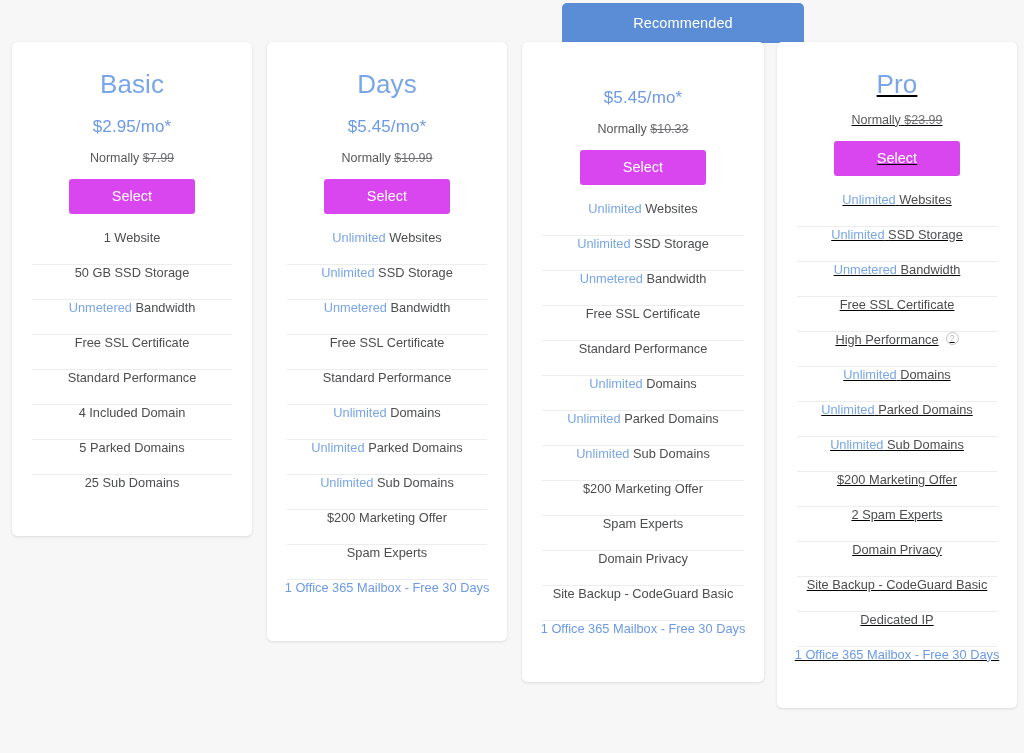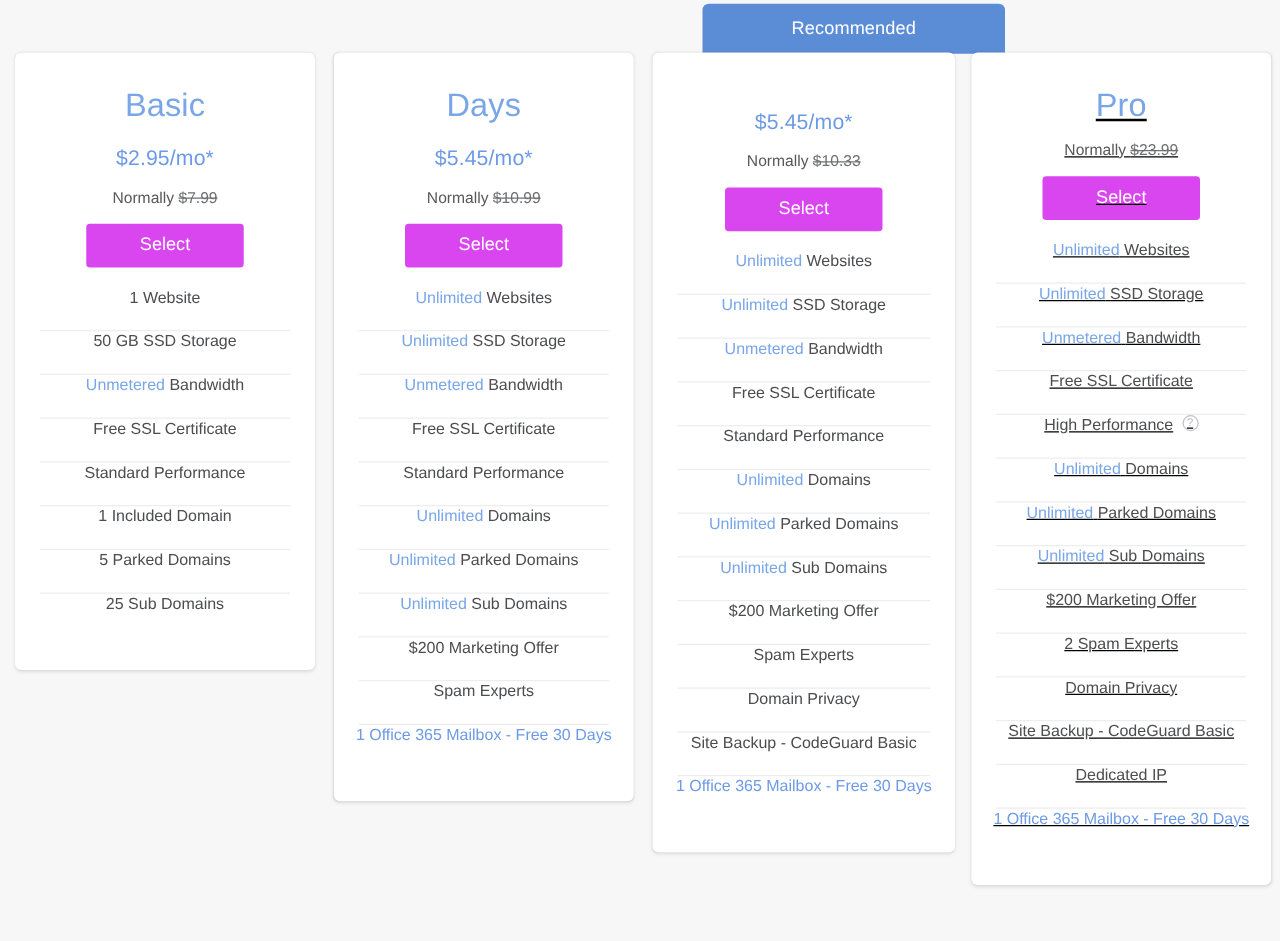--- a/index.html
+++ b/index.html
@@ -166,21 +166,21 @@
           <span>50 GB SSD Storage</span>
         </li>
         <li class="feature-row"><span class="hl">Unmetered</span>&nbsp;<span>Bandwidth</span></li>
         <li class="feature-row">
           <span>Free SSL Certificate</span>
         </li>
         <li class="feature-row">
           <span>Standard Performance</span>
         </li>
         <li class="feature-row">
-          <span>1 Included Domain</span>
+          <span>4 Included Domain</span>
         </li>
         <li class="feature-row">
           <span>5 Parked Domains</span>
         </li>
         <li class="feature-row">
           <span>25 Sub Domains</span>
         </li>
       </ul>
     </div>
     <div class="plan-card col-1">

